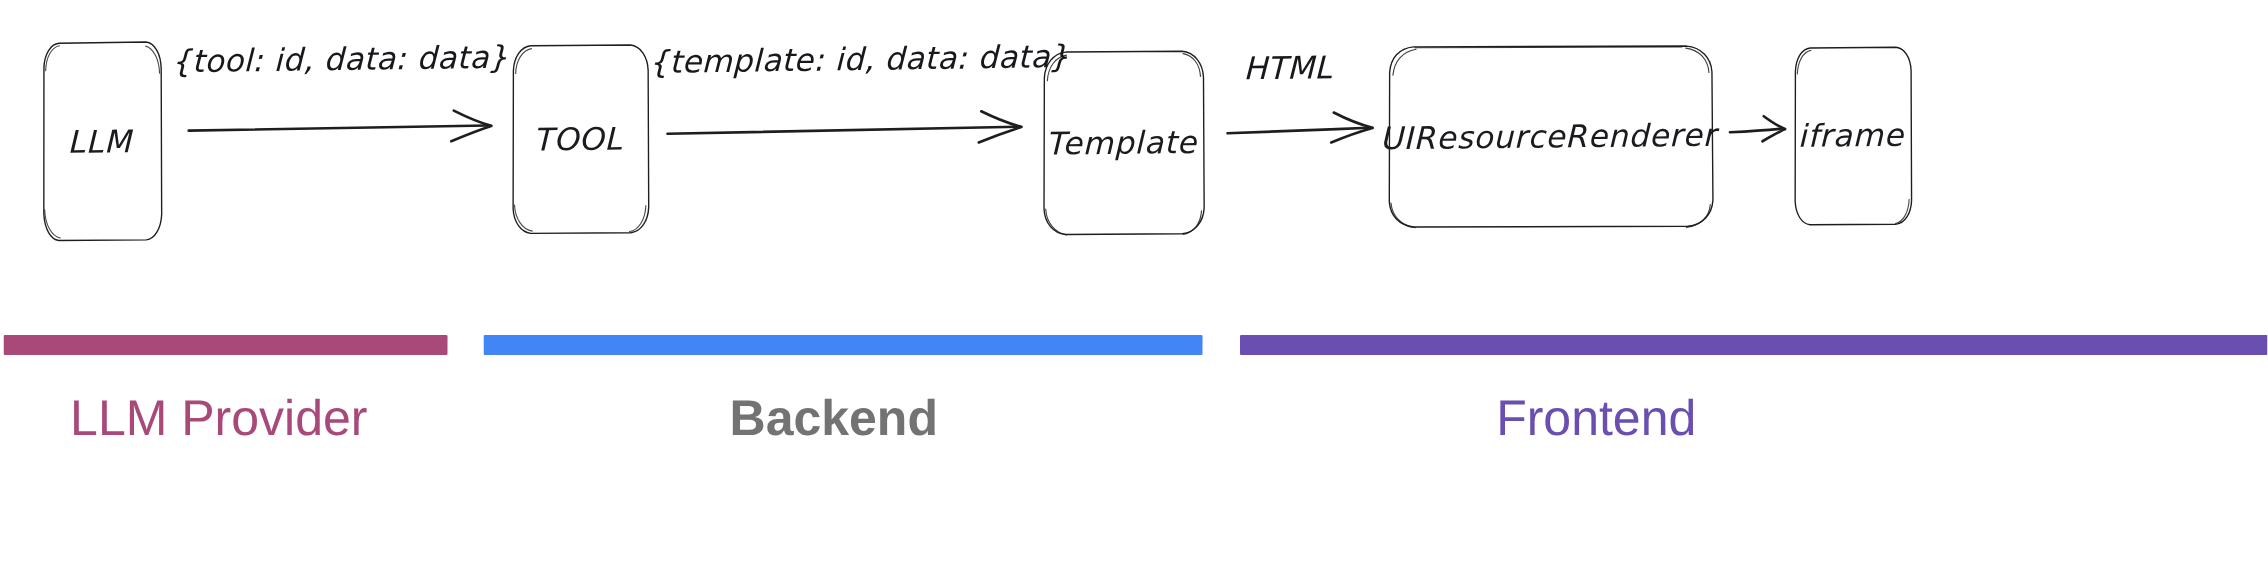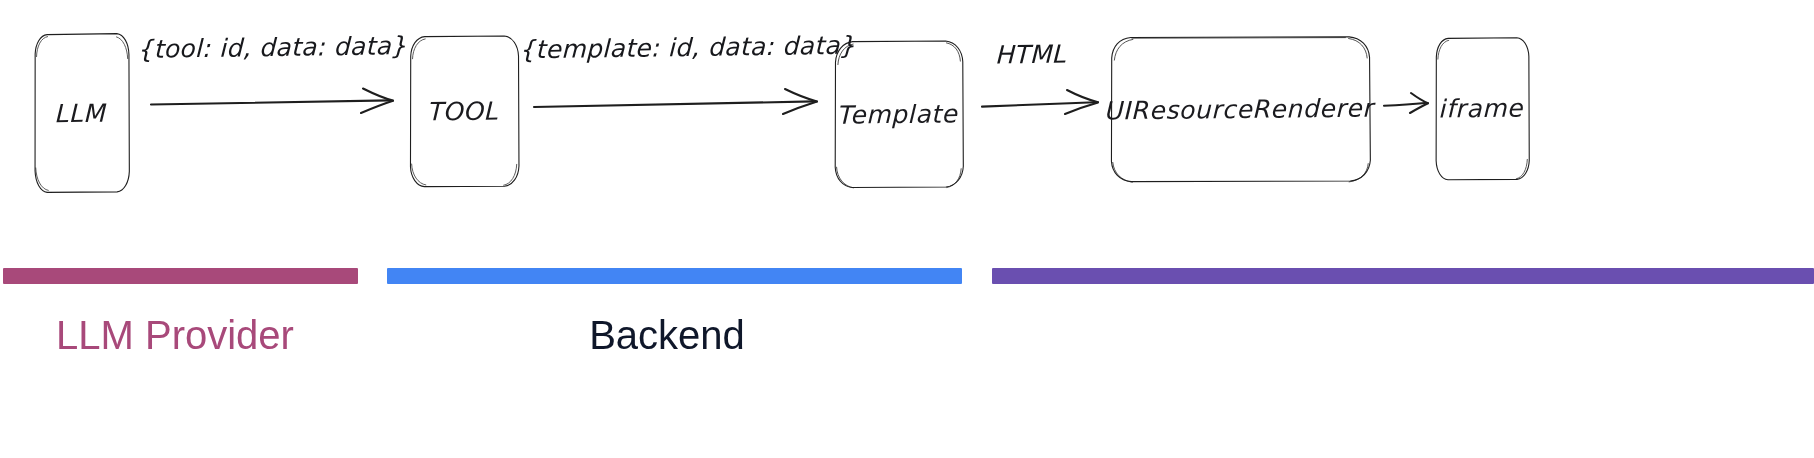--- a/index.html
+++ b/index.html
@@ -178,15 +178,16 @@
 
   <div class="edge-label" style="left:521px; top:33px;">{template: id, data: data}</div>
 
   <div class="edge-label" style="left:997px; top:40px;">HTML</div>
 
   <div class="zone-bar" style="left: 3px; top: 268px; width: 355px; background: rgb(168, 73, 122);"></div>
   <div class="zone-bar" style="left: 387px; top: 268px; width: 575px; background: rgb(66, 133, 244);"></div>
   <div class="zone-bar" style="left: 992px; top: 268px; width: 822px; background: rgb(106, 79, 176);"></div>
 
   <div class="zone-label" style="color: rgb(168, 73, 122); top: 313px; left: -125px; width: 600px;">LLM Provider</div>
-  <div class="zone-label" style="color: #0f172a; top: 313px; left: 367px; width: 600px;">Backend</div>
+  <div class="zone-label" style="color: #737373; top: 313px; left: 367px; width: 600px; font-weight: bold;">Backend</div>
+  <div class="zone-label" style="color: rgb(106, 79, 176); top: 313px; left: 977px; width: 600px;">Frontend</div>
 
 </div>
 
 </body></html>

